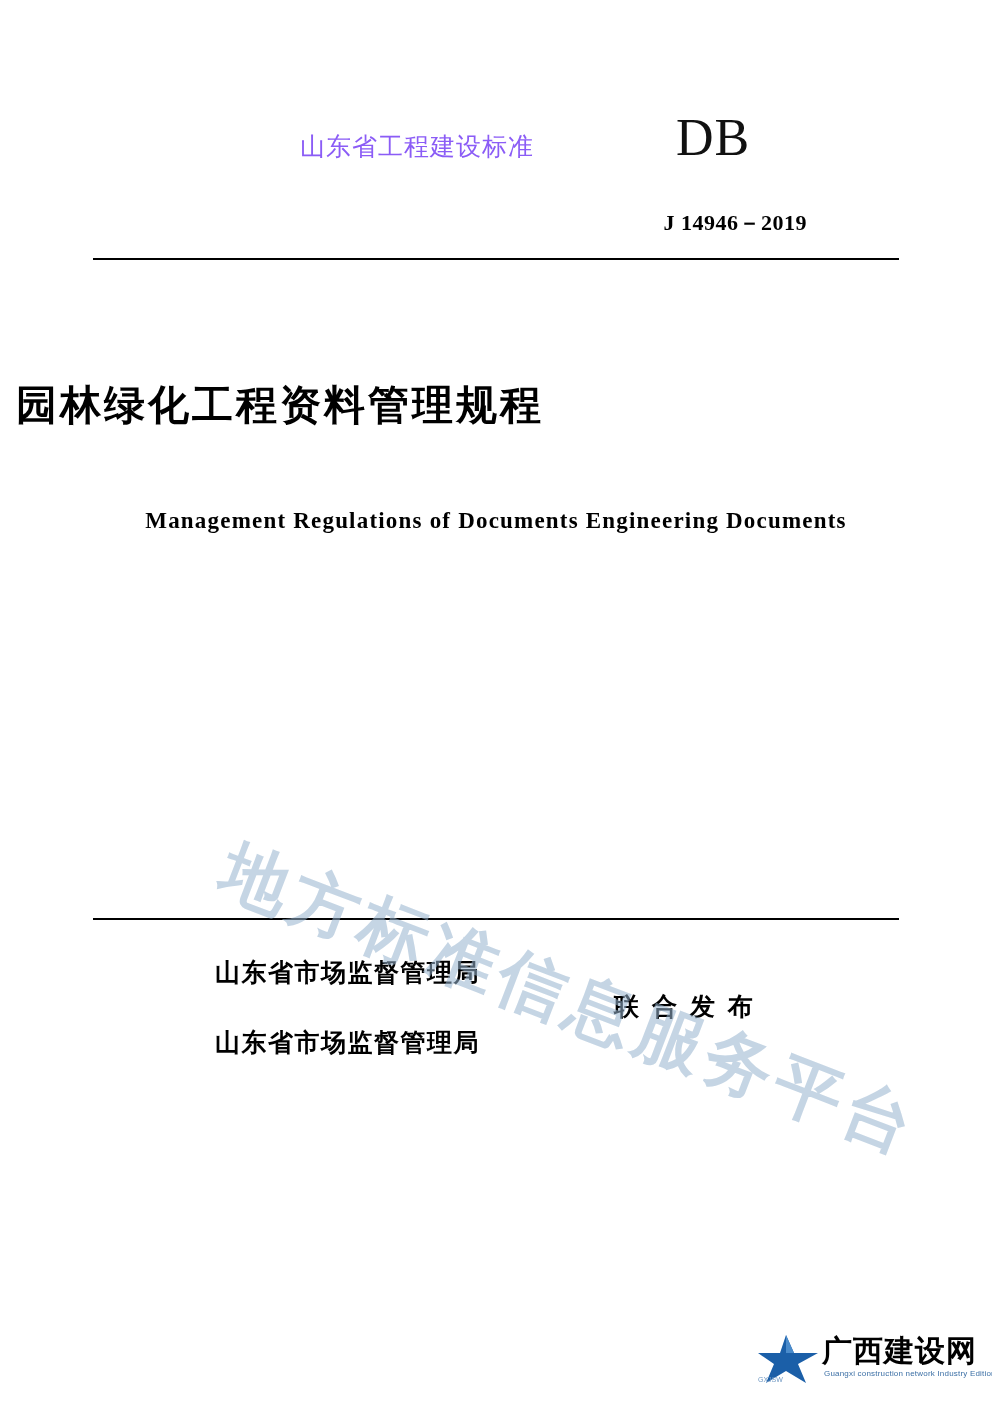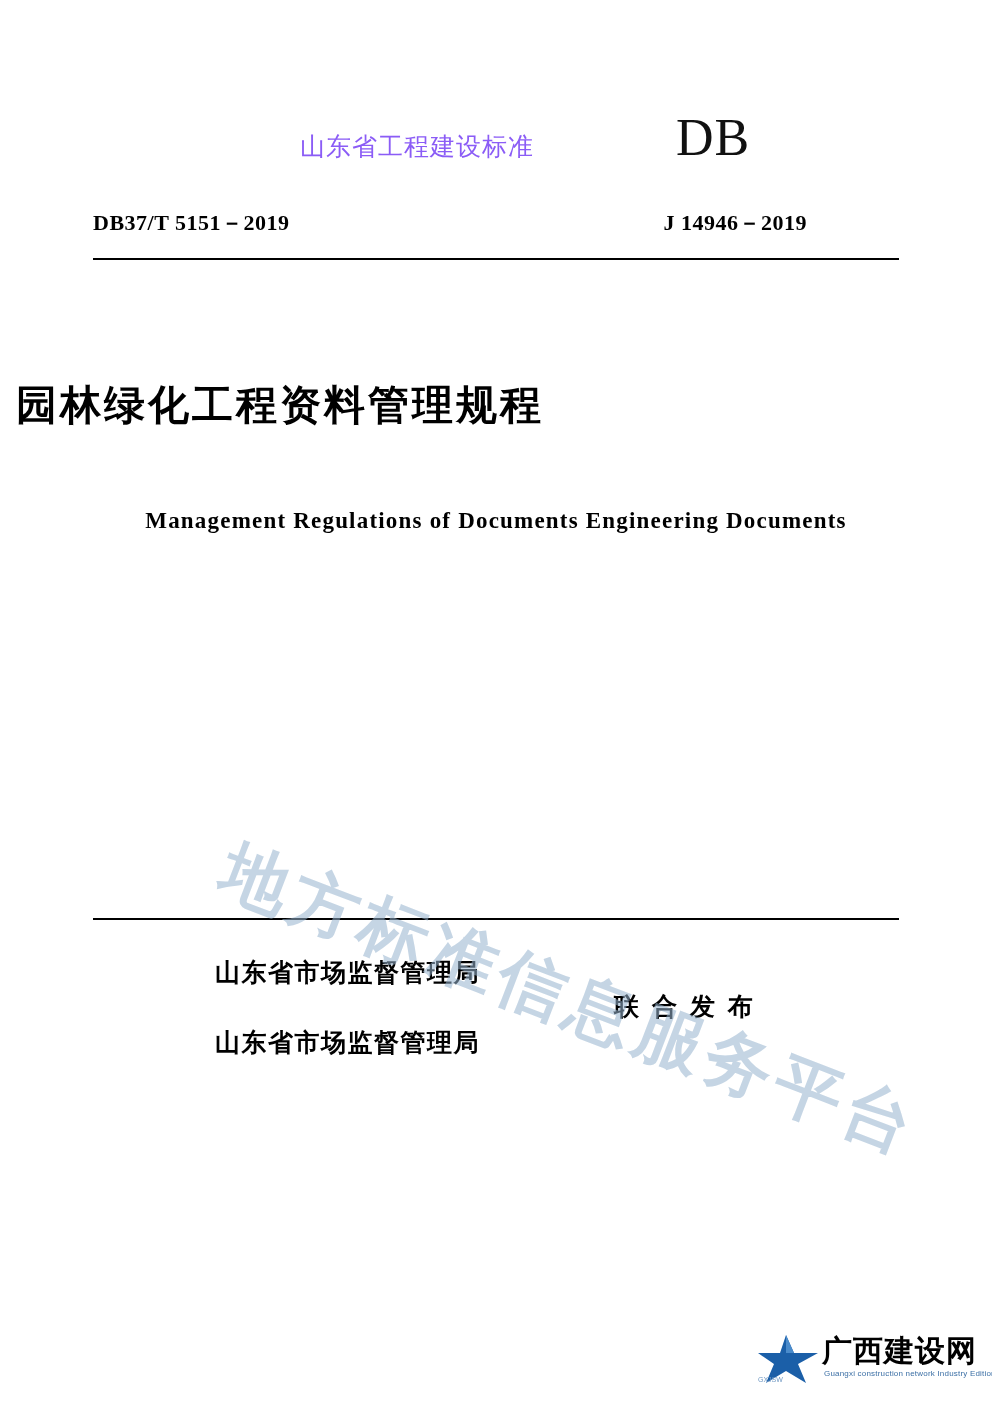--- a/index.html
+++ b/index.html
@@ -258,21 +258,20 @@
 <body>
 
 <div class="page">
 
   <div class="header-row">
     <div class="std-series">山东省工程建设标准</div>
     <div class="db-mark">DB</div>
   </div>
 
   <div class="code-row">
-    <div class="code-left">DB37/T 5151－2019</div>
     <div class="code-right">J 14946－2019</div>
   </div>
 
   <div class="rule-top"></div>
 
   <div class="title-cn">园林绿化工程资料管理规程</div>
 
   <div class="title-en">Management  Regulations  of  Documents  Engineering  Documents</div>
 
   <div class="date-row">

